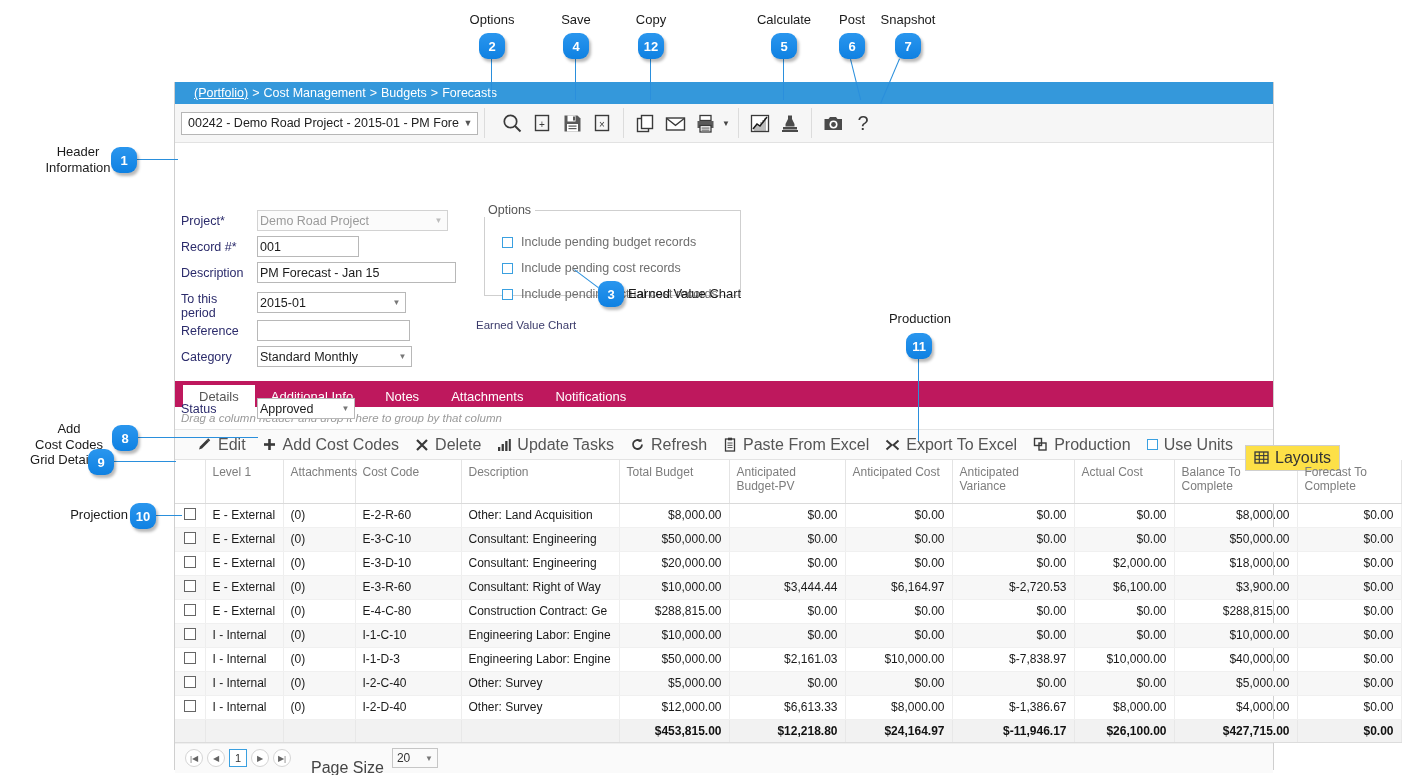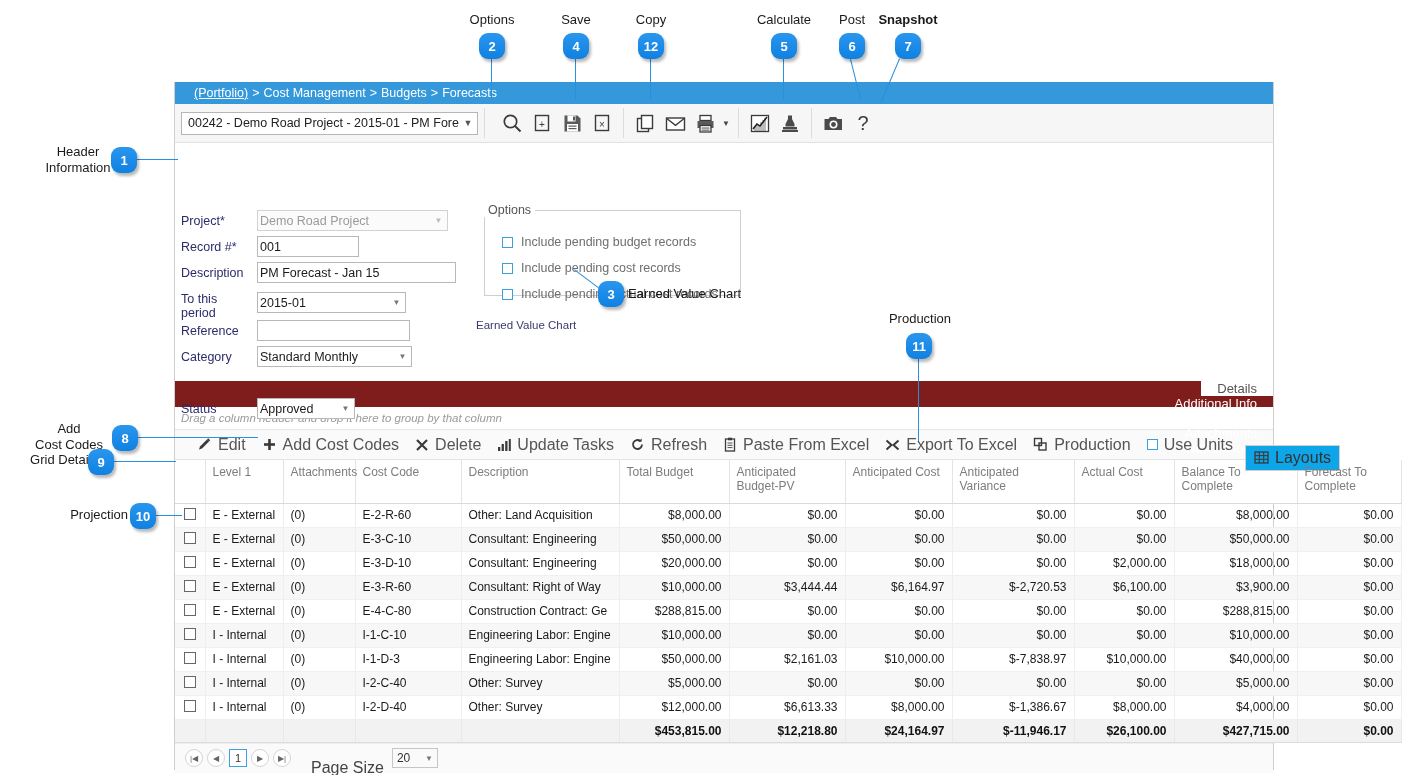--- a/index.html
+++ b/index.html
@@ -119,24 +119,23 @@
     width:11px;height:11px;border:1px solid #3aa0e0;background:#fff;
     margin-right:8px; flex:none;
   }
   .evc{
     position:absolute; left:301px; top:176px;
     font-size:11.5px; color:#3b3b6b;
   }
 
   
   .tabstrip{
-    height:26px; background:#7f1d1d;
+    height:26px; background:#be185d;
     display:flex; align-items:flex-end;
     padding-left:8px;
-    flex-direction:column;
   }
   .tab{
     height:22px; padding:0 16px; display:flex;align-items:center;
     color:#fff; font-size:13px; cursor:pointer;
   }
   .tab.active{
     background:#fff; color:#555;
   }
   .grouphint{
     height:23px; border-bottom:1px solid #e6e6e6;
@@ -147,21 +146,21 @@
   .gridtools{
     height:30px; background:#fafafa;
     border-bottom:1px solid #e3e3e3;
     display:flex; align-items:center; padding-left:14px;
   }
   .gtbtn{
     display:flex;align-items:center; height:26px; padding:0 8px;
     font-size:16px; color:#555; cursor:pointer; white-space:nowrap;
   }
   .gtbtn .gi{ display:flex;align-items:center; margin-right:6px;}
-  .gtbtn.box{ border:1px solid #cfcfcf; background:#0ea5e9; margin-left:4px; color:#333;margin-top:26px;}
+  .gtbtn.box{ border:1px solid #cfcfcf; background:#fde047; margin-left:4px; color:#333;margin-top:26px;}
   .gtbtn.cbx .cb{ margin-right:6px; }
   .gspacer{ width:14px; }
 
   
   table.grid{ border-collapse:collapse; width:100%; table-layout:fixed; font-size:12px;}
   table.grid th{
     font-weight:normal; color:#7d7d7d; font-size:12px;
     border-right:1px solid #e4e4e4; border-bottom:1px solid #dadada;
     padding:5px 7px; vertical-align:top; text-align:left;
     height:43px; background:#fff;
@@ -721,21 +720,21 @@
 <div class="leader" style="left:650px; top:59px; width:1px; height:41px;"></div>
 
 <div class="callout-label" style="left:736px; top:12px; width:96px;">Calculate</div>
 <div class="badge" style="left:771px; top:33px;">5</div>
 <div class="leader" style="left:783px; top:59px; width:1px; height:41px;"></div>
 
 <div class="callout-label" style="left:815px; top:12px; width:74px;">Post</div>
 <div class="badge" style="left:839px; top:33px;">6</div>
 <div class="leader-d" style="left:851px; top:59px; width:42px; transform:rotate(76deg);"></div>
 
-<div class="callout-label" style="left:866px; top:12px; width:84px;font-weight:bold;">Snapshot</div>
+<div class="callout-label" style="left:866px; top:12px; width:84px;">Snapshot</div>
 <div class="badge" style="left:895px; top:33px;">7</div>
 <div class="leader-d" style="left:900px; top:59px; width:48px; transform:rotate(113deg);"></div>
 
 <div class="badge" style="left:598px; top:281px;">3</div>
 <div class="callout-label" style="left:628px; top:286px; width:140px; text-align:left;">Earned Value Chart</div>
 <div class="leader-d" style="left:598px; top:288px; width:30px; transform:rotate(-143deg);"></div>
 
 <div class="callout-label" style="left:867px; top:311px; width:106px;">Production</div>
 <div class="badge" style="left:906px; top:333px;">11</div>
 <div class="leader" style="left:918px; top:359px; width:1px; height:82px;"></div>

